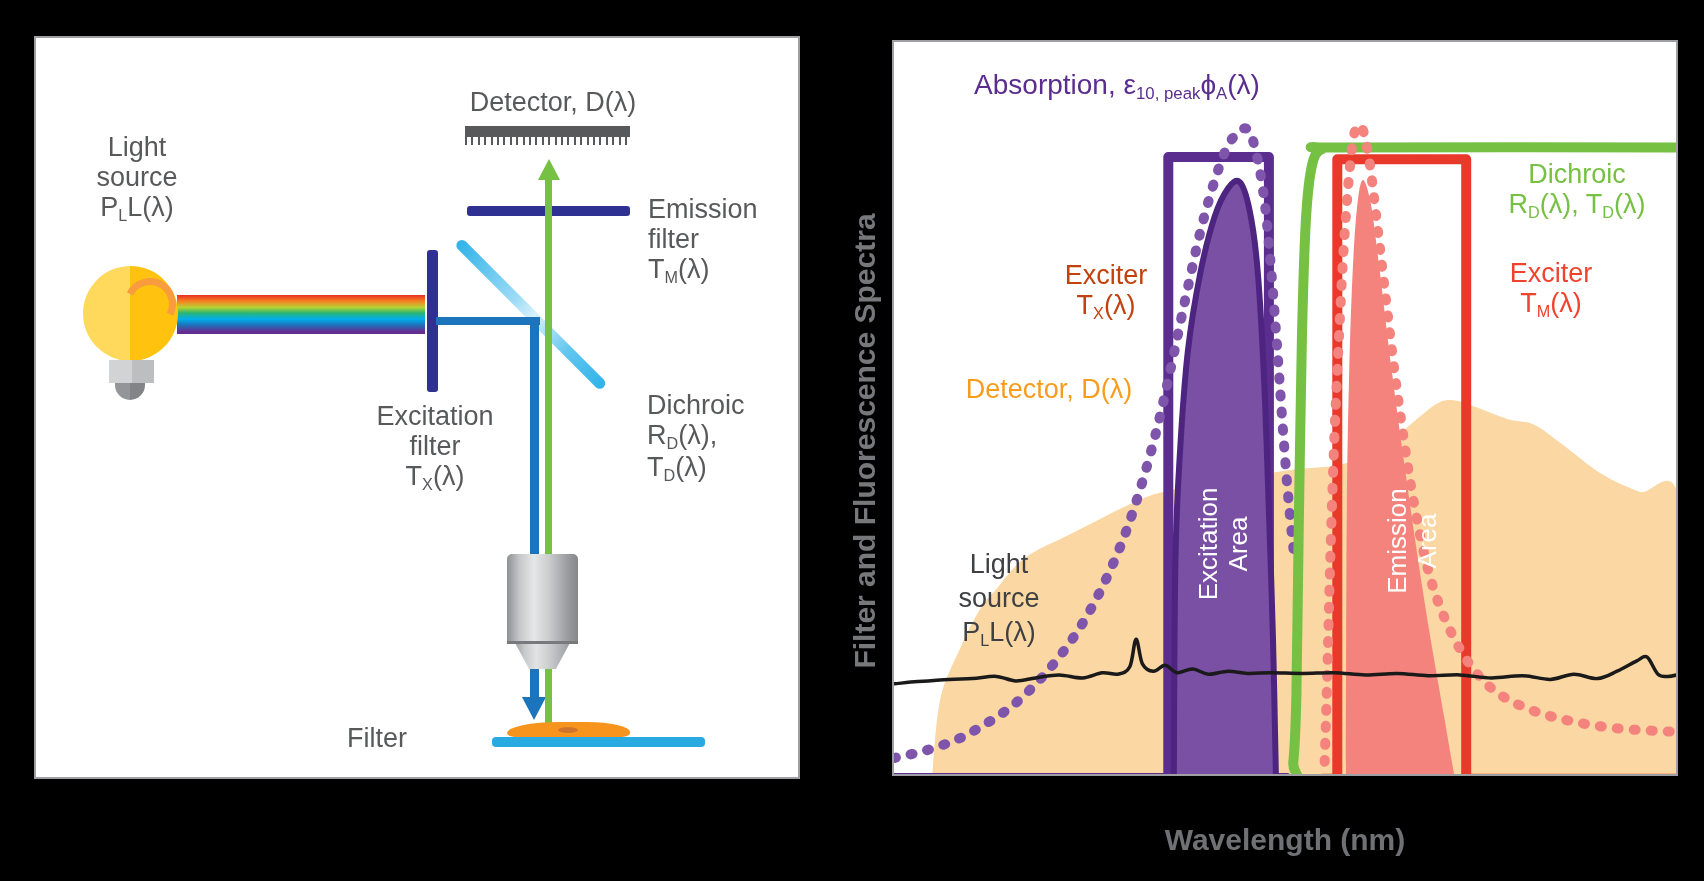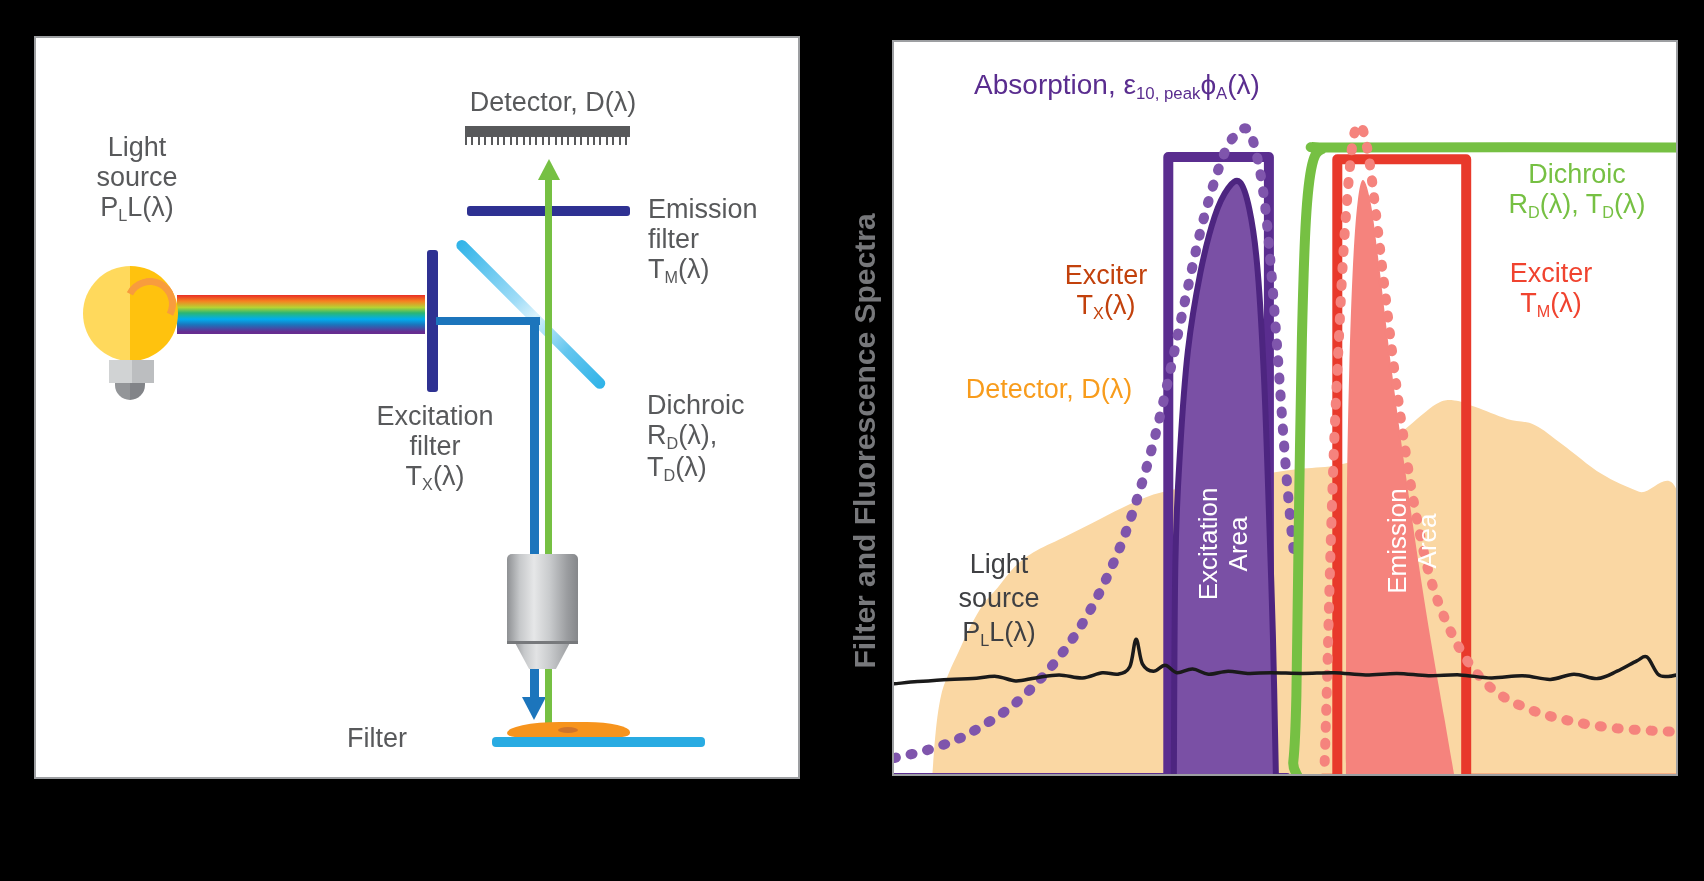--- a/index.html
+++ b/index.html
@@ -159,14 +159,17 @@
       <span>Excitation</span><br>
       <span>Area</span>
     </div>
 
     <div class="rot fs26" style="left:519px;top:499px;color:#ffffff;line-height:1.15;">
       <span>Emission</span><br>
       <span>Area</span>
     </div>
   </div>
 
+  <div class="lbl bold" style="left:1285px;top:840px;font-size:30px;color:#707174;">
+    <span>Wavelength (nm)</span>
+  </div>
 
 </div>
 
 </body></html>

